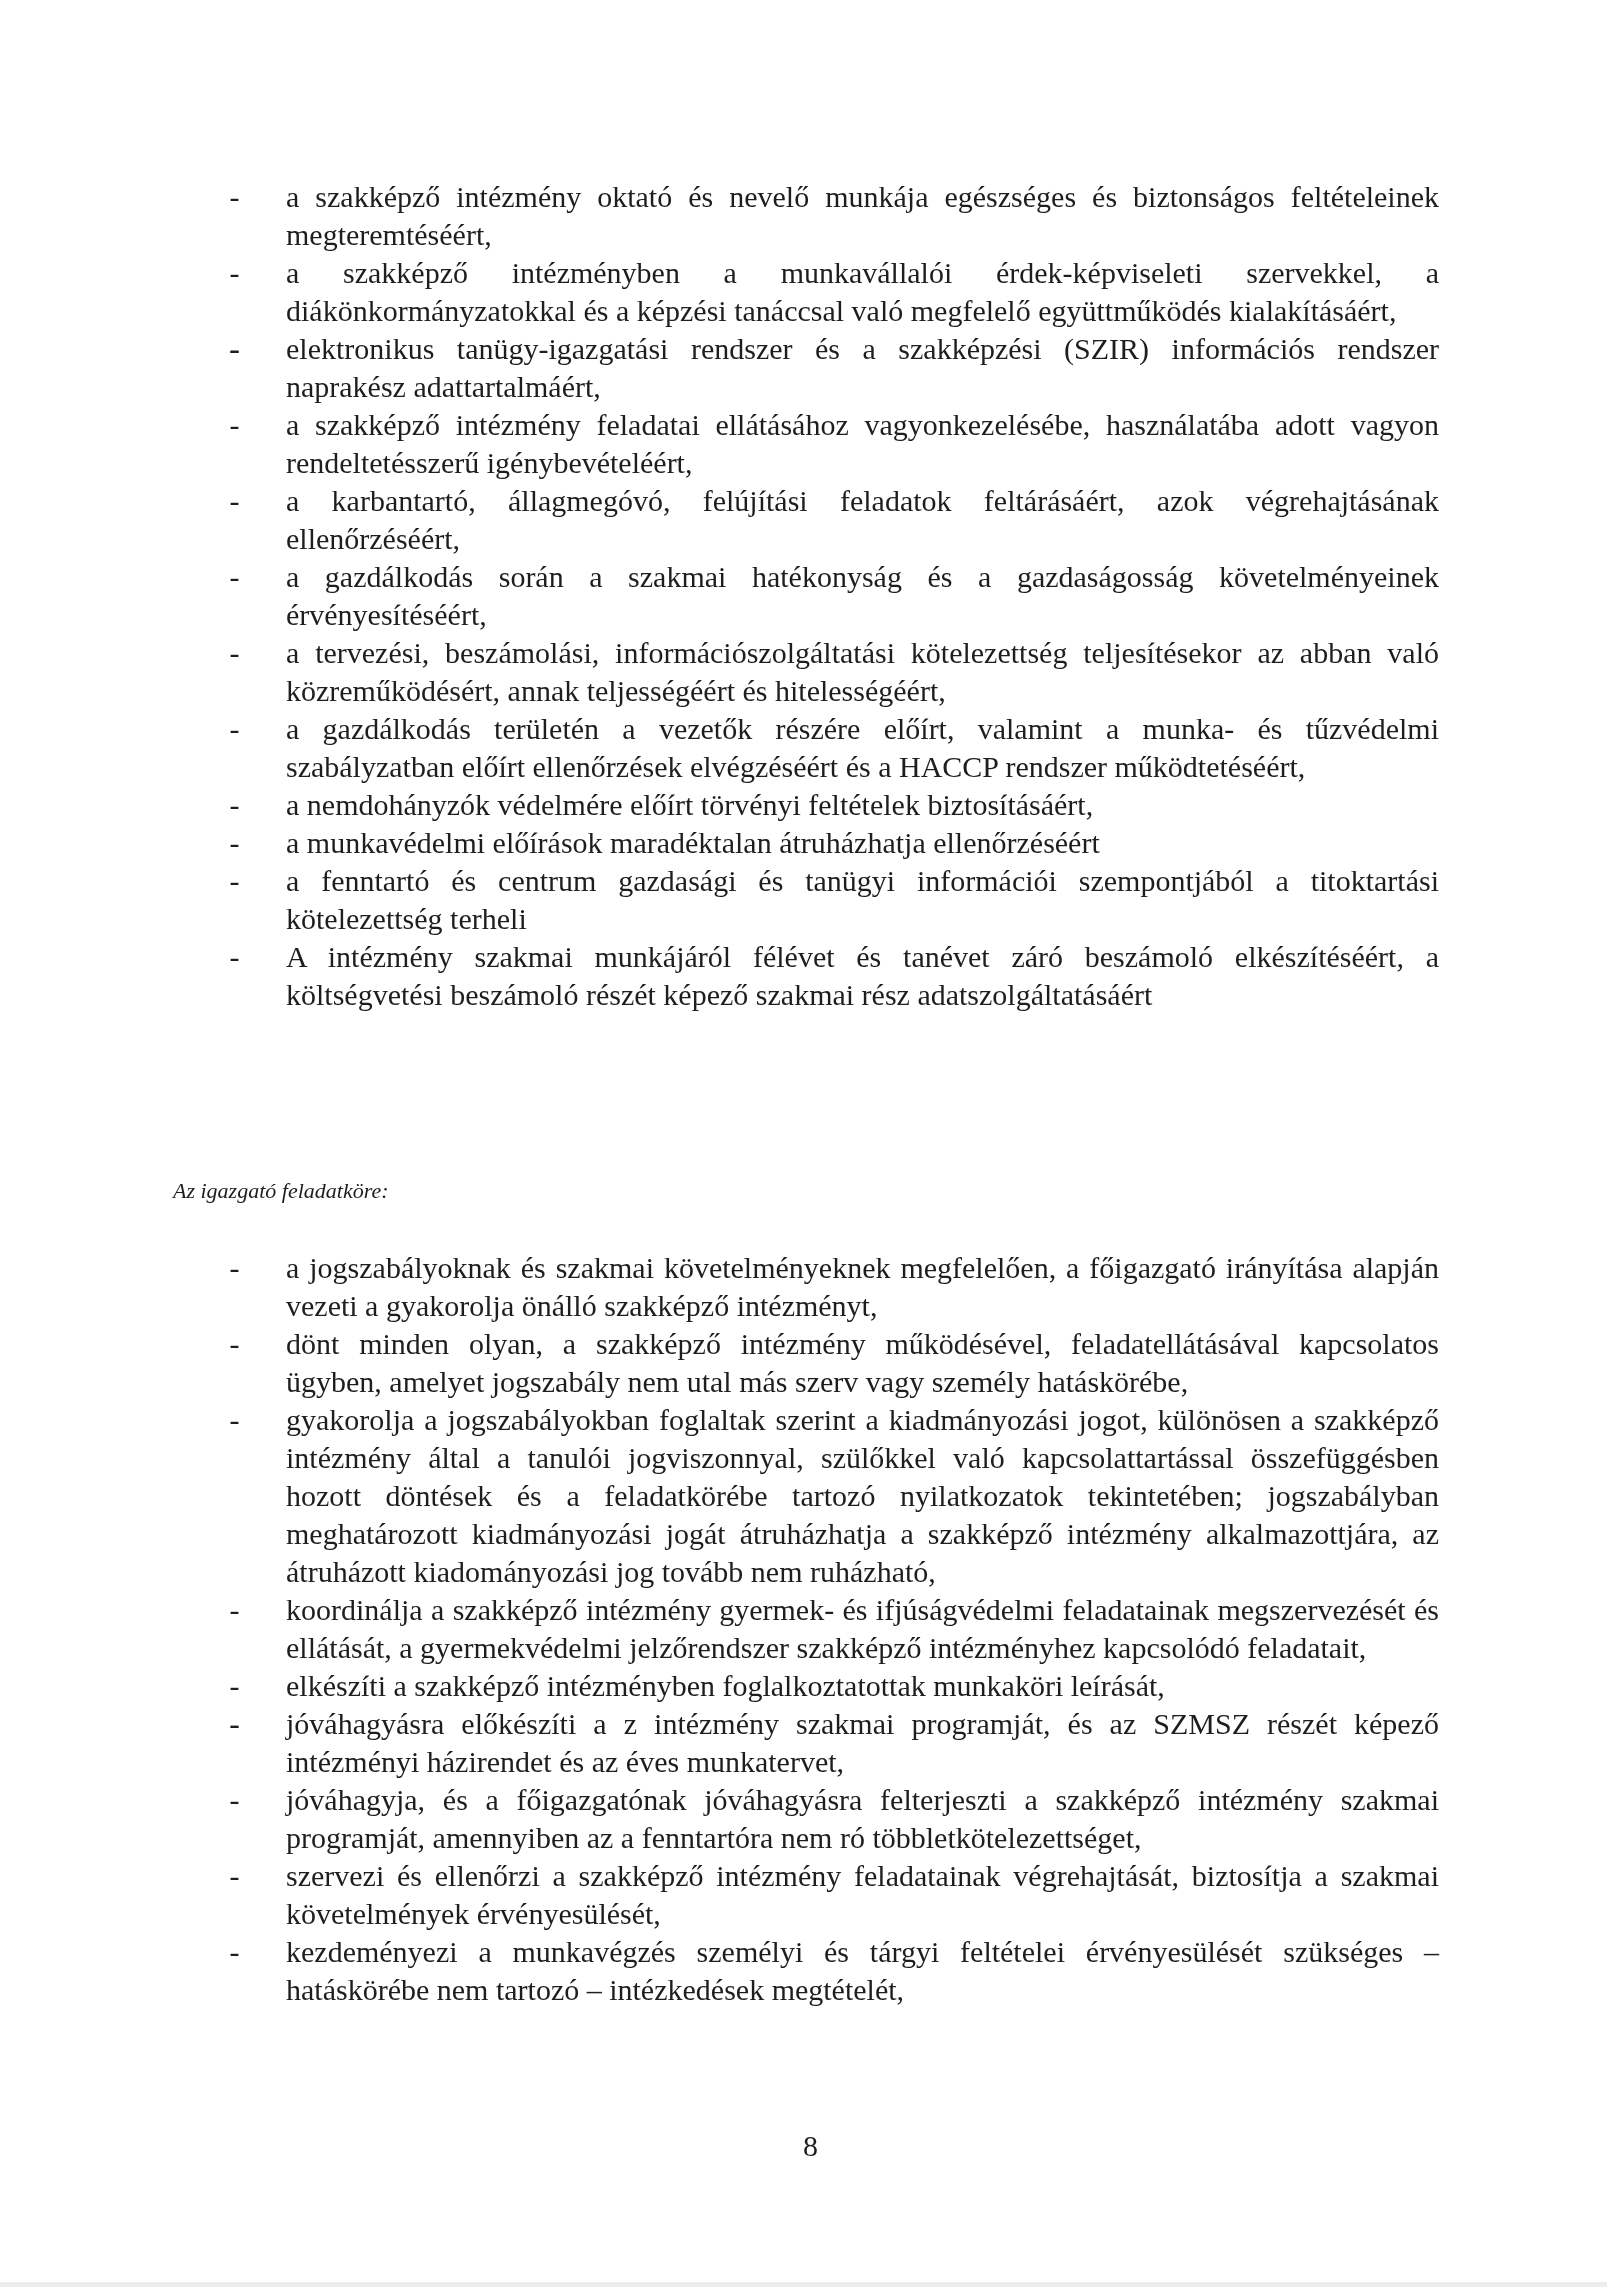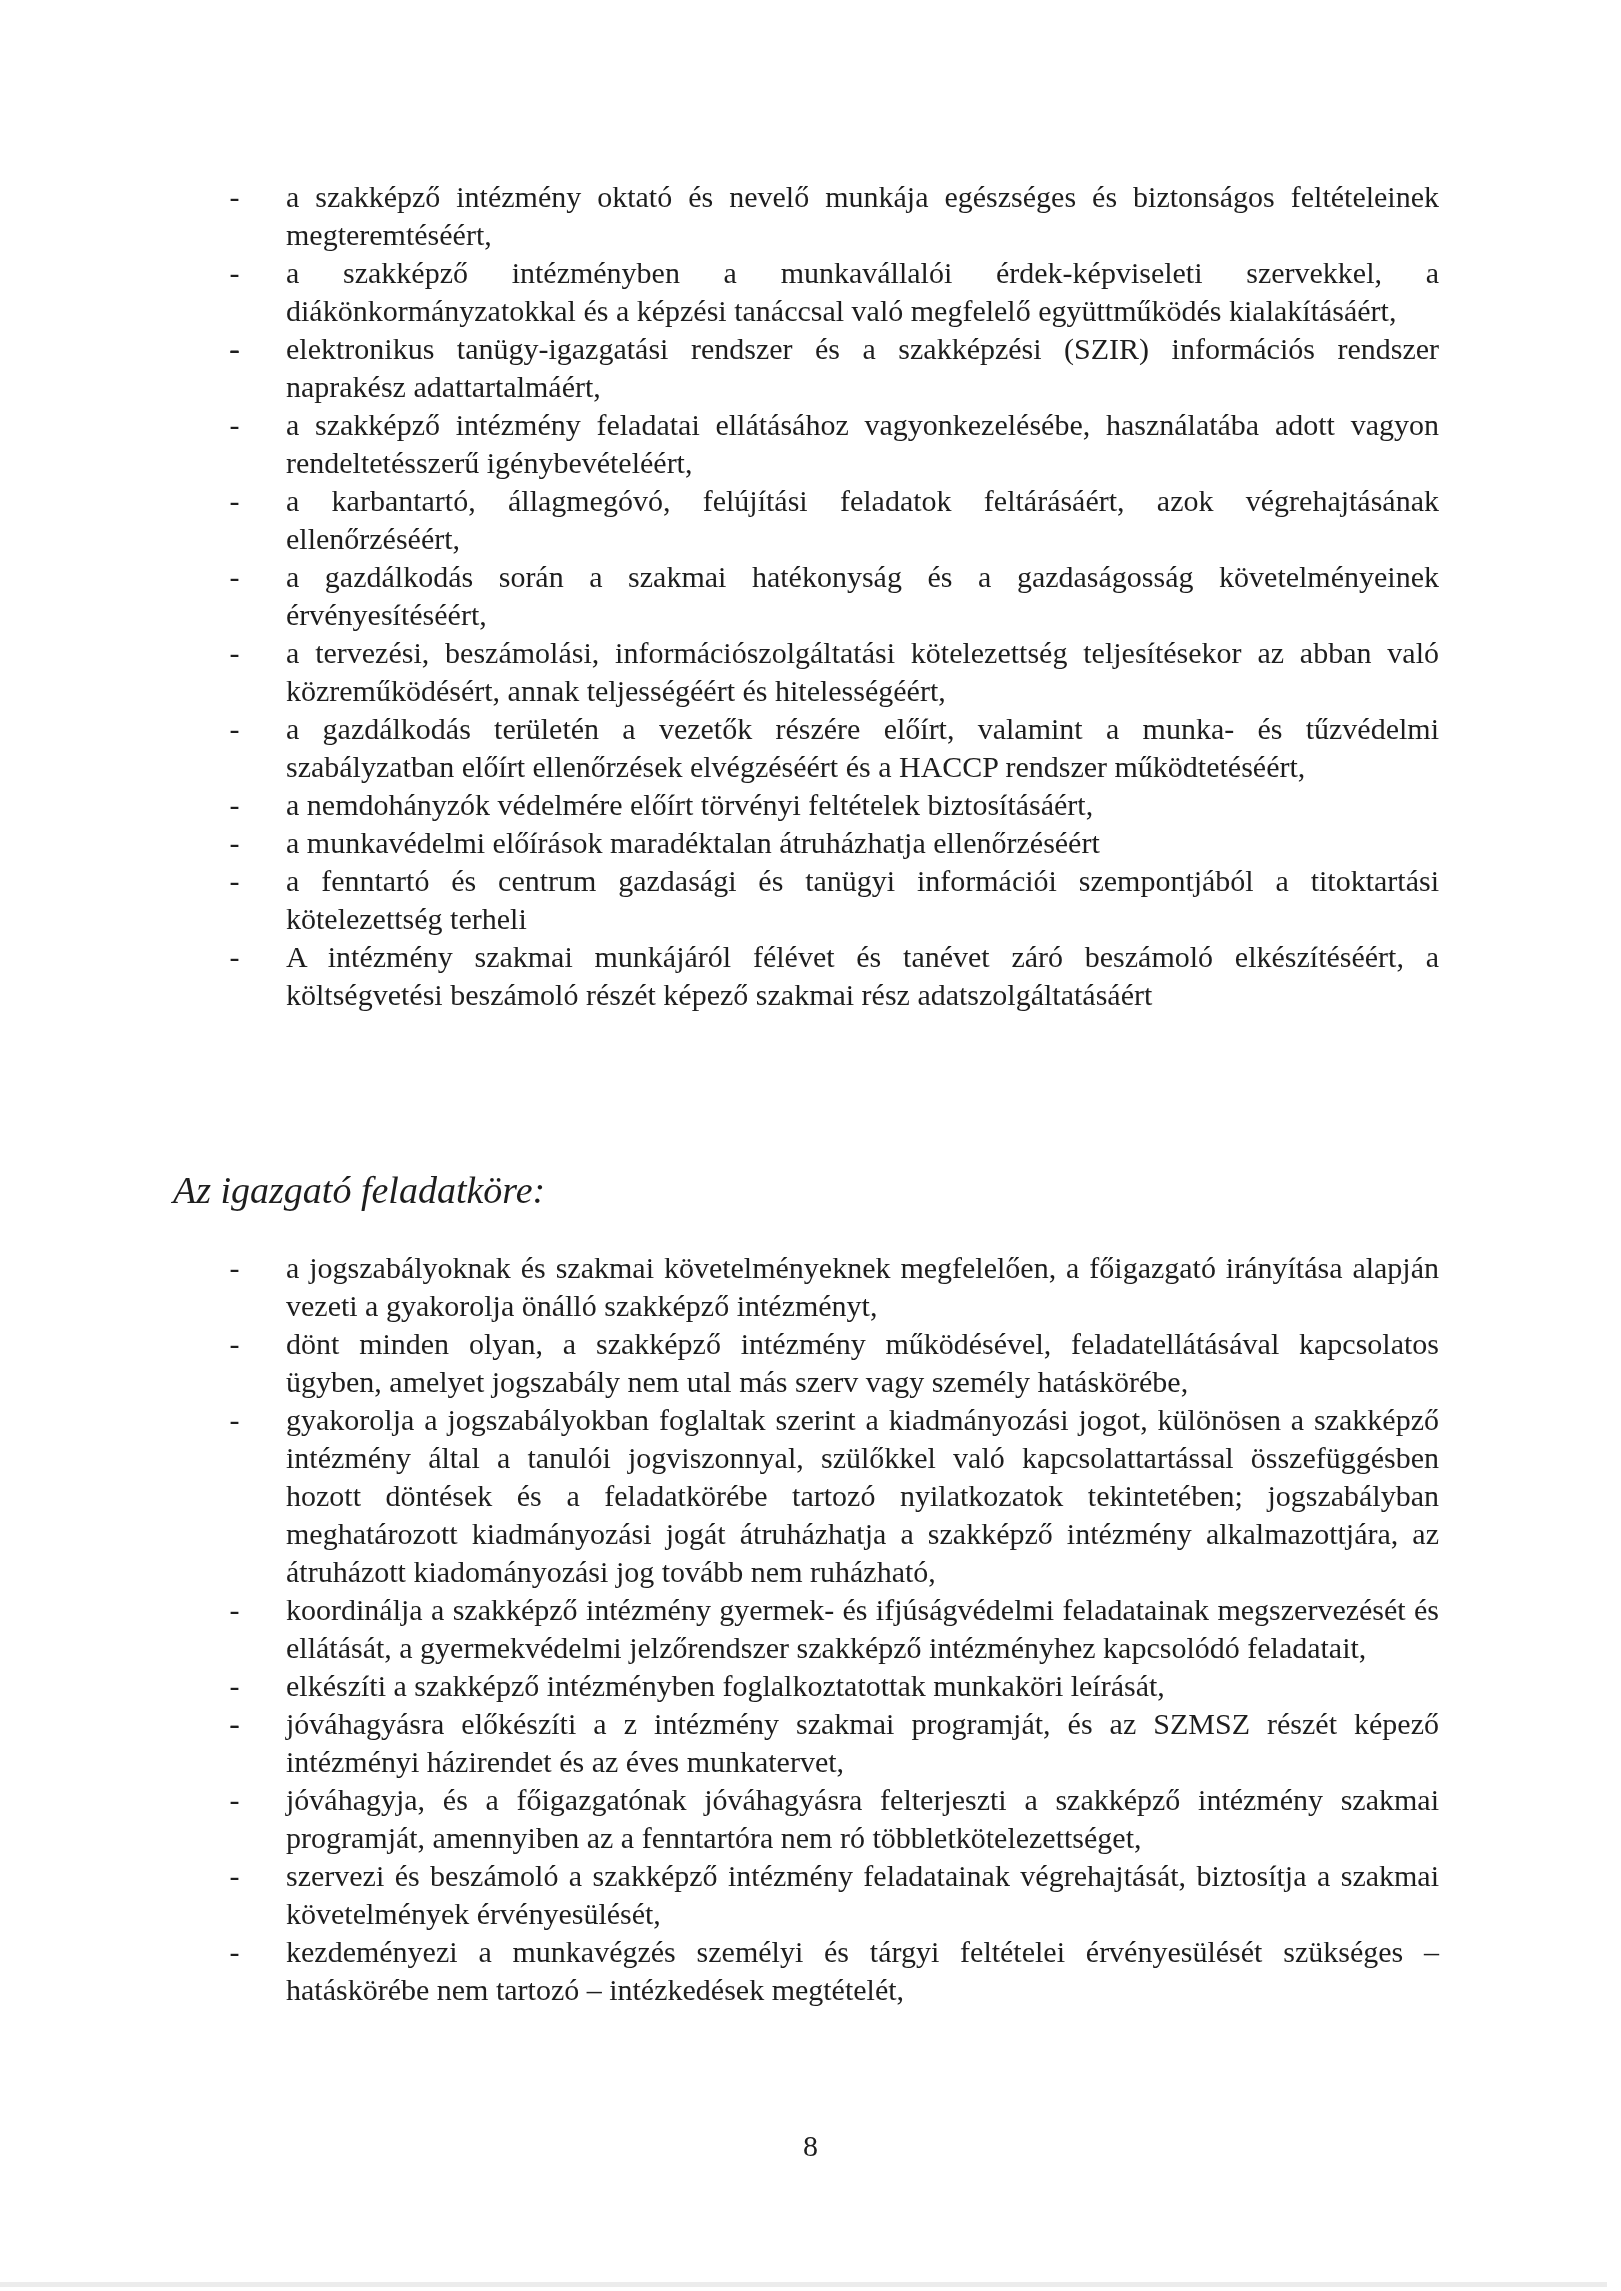--- a/index.html
+++ b/index.html
@@ -14,21 +14,21 @@
       position: relative; padding-left: 29px; margin: 0;
       font-size: 30px; line-height: 38px; text-align: justify;
     }
     .list li .dash {
       position: absolute; left: -27.4px; top: 0; width: 19.6px; text-align: left;
     }
     #list1 { top: 178px; }
     #list2 { top: 1249px; }
     .heading {
       position: absolute; left: 173px; top: 1172px;
-      font-size: 38px; font-style: italic; line-height: 37px;
+      font-size: 22px; font-style: italic; line-height: 37px;
     }
     .page-number {
       position: absolute; left: 0; width: 1621px; top: 2127px;
       text-align: center; font-size: 30px; line-height: 37px;
     }
     .scan-edge {
       position: absolute; left: 0; width: 1607px; top: 2282px; height: 4.9px;
       background: #ececec;
     }
   </style>
@@ -58,21 +58,21 @@
 
   <ul class="list" id="list2">
     <li><span class="dash">-</span><span>a jogszabályoknak és szakmai követelményeknek megfelelően, a főigazgató irányítása alapján vezeti a gyakorolja önálló szakképző intézményt,</span></li>
     <li><span class="dash">-</span><span>dönt minden olyan, a szakképző intézmény működésével, feladatellátásával kapcsolatos ügyben, amelyet jogszabály nem utal más szerv vagy személy hatáskörébe,</span></li>
     <li><span class="dash">-</span><span>gyakorolja a jogszabályokban foglaltak szerint a kiadmányozási jogot, különösen a szakképző intézmény által a tanulói jogviszonnyal, szülőkkel való kapcsolattartással összefüggésben hozott döntések és a feladatkörébe tartozó nyilatkozatok tekintetében; jogszabályban meghatározott kiadmányozási jogát átruházhatja a szakképző intézmény alkalmazottjára, az átruházott kiadományozási jog tovább nem ruházható,</span></li>
     <li><span class="dash">-</span><span>koordinálja a szakképző intézmény gyermek- és ifjúságvédelmi feladatainak megszervezését és ellátását, a gyermekvédelmi jelzőrendszer szakképző intézményhez kapcsolódó feladatait,</span></li>
     <li><span class="dash">-</span><span>elkészíti a szakképző intézményben foglalkoztatottak munkaköri leírását,</span></li>
     <li><span class="dash">-</span></li>
     <li><span class="dash">-</span><span>jóváhagyásra előkészíti a z intézmény szakmai programját, és az SZMSZ részét képező intézményi házirendet és az éves munkatervet,</span></li>
     <li><span class="dash">-</span><span>jóváhagyja, és a főigazgatónak jóváhagyásra felterjeszti a szakképző intézmény szakmai programját, amennyiben az a fenntartóra nem ró többletkötelezettséget,</span></li>
-    <li><span class="dash">-</span><span>szervezi és beszámoló a szakképző intézmény feladatainak végrehajtását, biztosítja a szakmai követelmények érvényesülését,</span></li>
+    <li><span class="dash">-</span><span>szervezi és ellenőrzi a szakképző intézmény feladatainak végrehajtását, biztosítja a szakmai követelmények érvényesülését,</span></li>
     <li><span class="dash">-</span><span>kezdeményezi a munkavégzés személyi és tárgyi feltételei érvényesülését szükséges – hatáskörébe nem tartozó – intézkedések megtételét,</span></li>
   </ul>
 
   <div class="page-number">8</div>
 
   <div class="scan-edge"></div>
 </div>
 
 
 </body></html>

